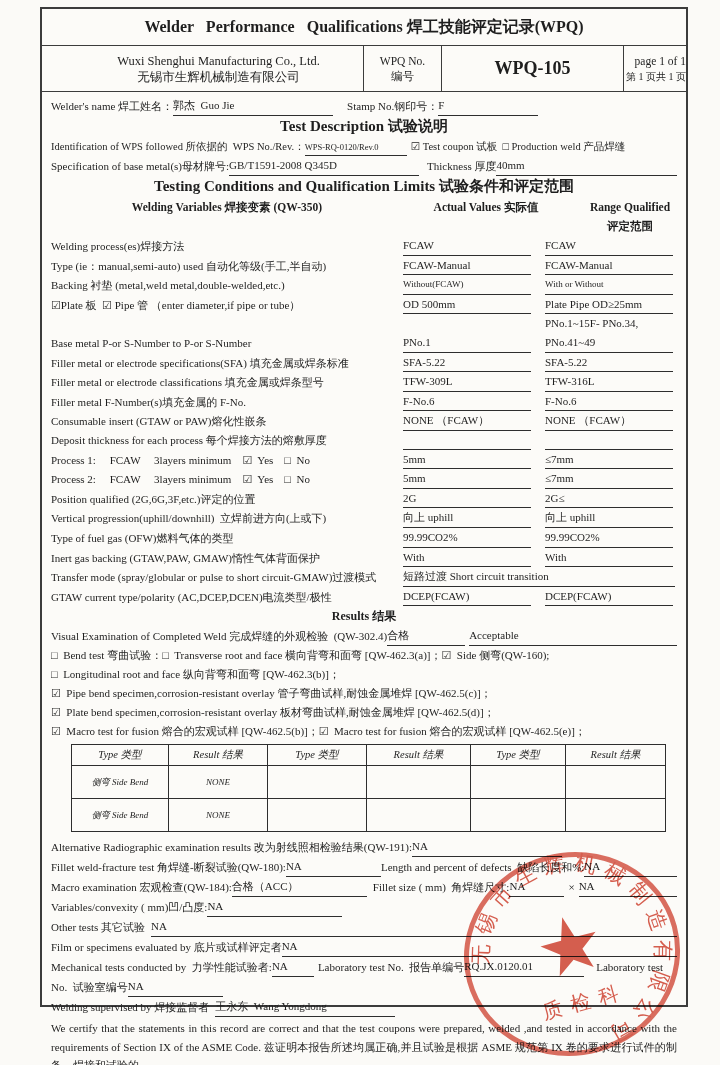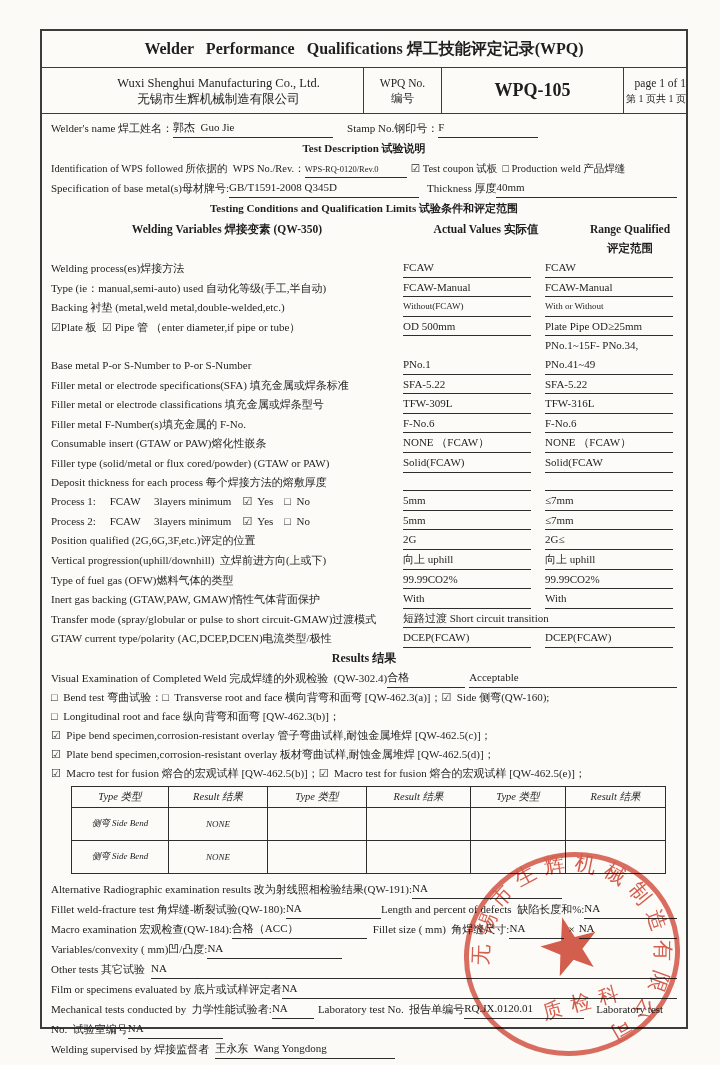--- a/index.html
+++ b/index.html
@@ -6,42 +6,42 @@
   html,body { width:720px; height:1065px; }
   body {
     background:#fbfaf7;
     font-family:"Liberation Serif","DejaVu Serif",serif;
     color:#1e1e1e;
     position:relative;
     overflow:hidden;
     -webkit-font-smoothing:antialiased;
   }
   .page {
-    position:absolute; left:40px; top:29px; width:648px; height:1000px;
+    position:absolute; left:40px; top:7px; width:648px; height:1000px;
     border:2px solid #3c3c3c;
     background:#fcfbf8;
   }
   
   .doc-title {
     text-align:center; font-weight:bold; font-size:16px; line-height:36px;
     border-bottom:1.5px solid #3c3c3c; white-space:pre;
   }
   .company-row { display:flex; border-bottom:1.5px solid #3c3c3c; height:46px;padding-left:32px; }
   .company-row .cell { border-right:1.2px solid #3c3c3c; display:flex; flex-direction:column; justify-content:center; text-align:center; }
   .company-row .cell:last-child { border-right:none;align-items:flex-end; }
   .c1 { flex:0 0 290px; font-size:12.5px; line-height:16px; }
   .c2 { flex:0 0 78px; font-size:11.5px; line-height:15px; }
   .c3 { flex:0 0 182px; font-size:18px;font-weight:bold; }
   .c4 { flex:1; font-size:11.5px; line-height:15px; }
   .c4 .small-cn { font-size:10px; }
   
   .content { padding:4px 9px 0 9px; font-size:11px; }
   .line { display:flex; align-items:flex-end; line-height:19px; white-space:pre-wrap; }
   .uline { border-bottom:1px solid #2e2e2e; text-align:left; }
-  .heading { text-align:center; font-weight:bold; font-size:11px; line-height:21px; white-space:pre; }
+  .heading { text-align:center; font-weight:bold; font-size:15px; line-height:21px; white-space:pre; }
   .subheading { text-align:center; font-weight:bold; font-size:12px; line-height:20px; }
   .smalltxt { font-size:8.5px; letter-spacing:0; }
   .colhead { display:flex; font-weight:bold; font-size:11.5px; line-height:19px; margin-top:1px;gap:19px; }
   .colhead .h1 { flex:0 0 352px; text-align:center; }
   .colhead .h2 { flex:0 0 128px; text-align:center; margin-right:14px; }
   .colhead .h3 { flex:1; text-align:center; }
   .crow { display:flex; line-height:18.6px; align-items:flex-end; }
   .clab { flex:0 0 352px; white-space:pre-wrap; }
   .cact { flex:0 0 128px; margin-right:14px; }
   .crng { flex:1; margin-right:4px; }
@@ -173,25 +173,20 @@
           <span class="cact uline">F-No.6</span>
           <span class="crng uline">F-No.6</span>
         </div>
 
         <div class="crow">
           <span class="clab">Consumable insert (GTAW or PAW)熔化性嵌条</span>
           <span class="cact uline">NONE （FCAW）</span>
           <span class="crng uline">NONE （FCAW）</span>
         </div>
 
-        <div class="crow">
-          <span class="clab">Filler type (solid/metal or flux cored/powder) (GTAW or PAW)</span>
-          <span class="cact uline">Solid(FCAW)</span>
-          <span class="crng uline">Solid(FCAW</span>
-        </div>
 
         <div class="crow">
           <span class="clab">Deposit thickness for each process 每个焊接方法的熔敷厚度</span>
           <span class="cact uline"></span>
           <span class="crng uline"></span>
         </div>
 
         <div class="crow">
           <span class="clab">Process 1:     FCAW     3layers minimum    ☑  Yes    □  No</span>
           <span class="cact uline">5mm</span>

